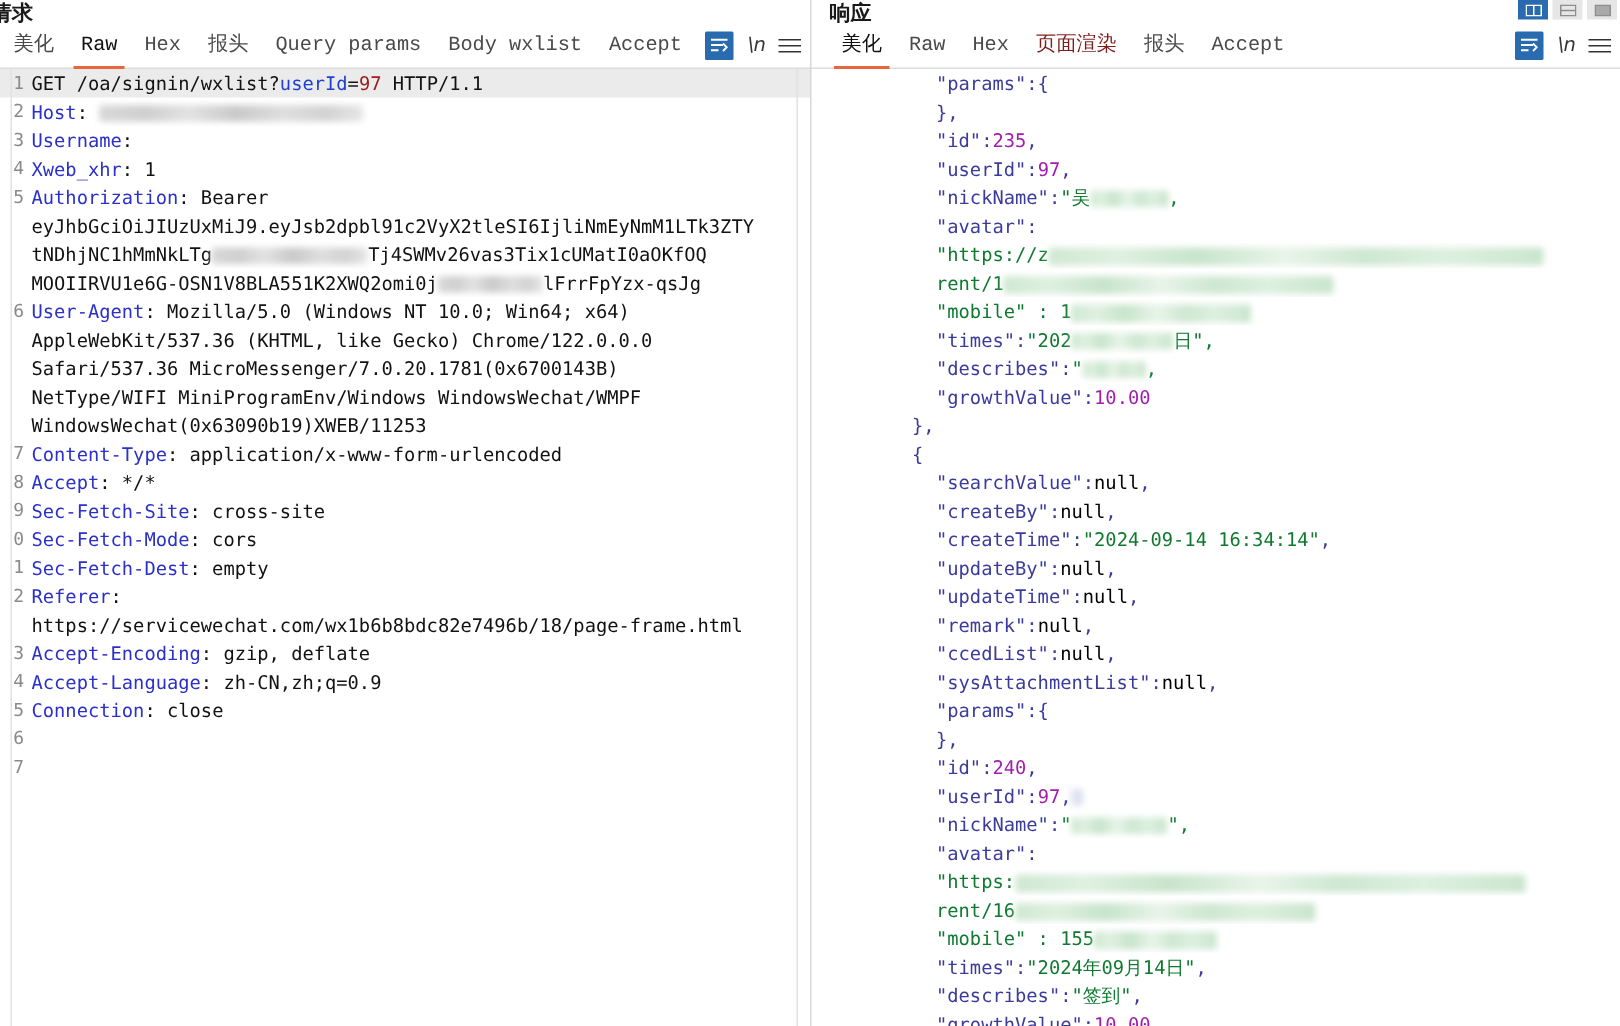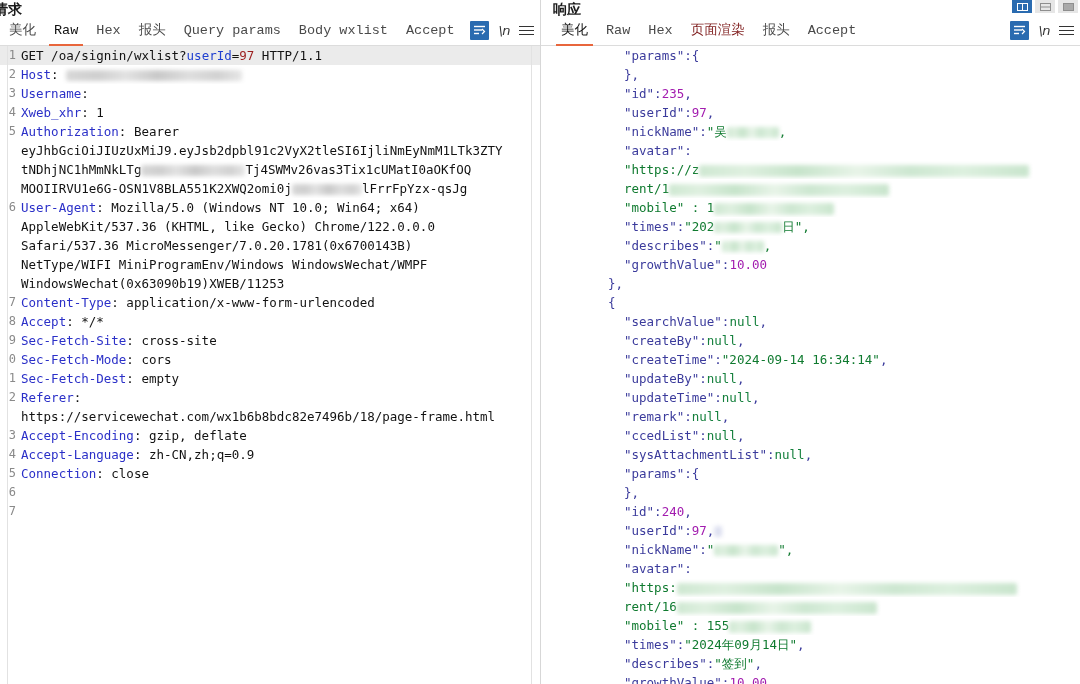--- a/index.html
+++ b/index.html
@@ -154,21 +154,21 @@
 
   .k-hdr  { color: #2b30c8; }
   .k-blk  { color: #121212; }
   .k-qs   { color: #1f3fd0; }
   .k-num  { color: #9b1b1b; }
 
   
   .j-key  { color: #3b3b9c; }
   .j-str  { color: #0f7a2f; }
   .j-num  { color: #a21caf; }
-  .j-null { color: #15803d; }
+  .j-null { color: #000000; }
   .j-pun  { color: #3b3b9c; }
 
   
   .redact {
     display: inline-block;
     vertical-align: middle;
     border-radius: 2px;
     filter: blur(2.2px);
   }
   .redact.gray {

